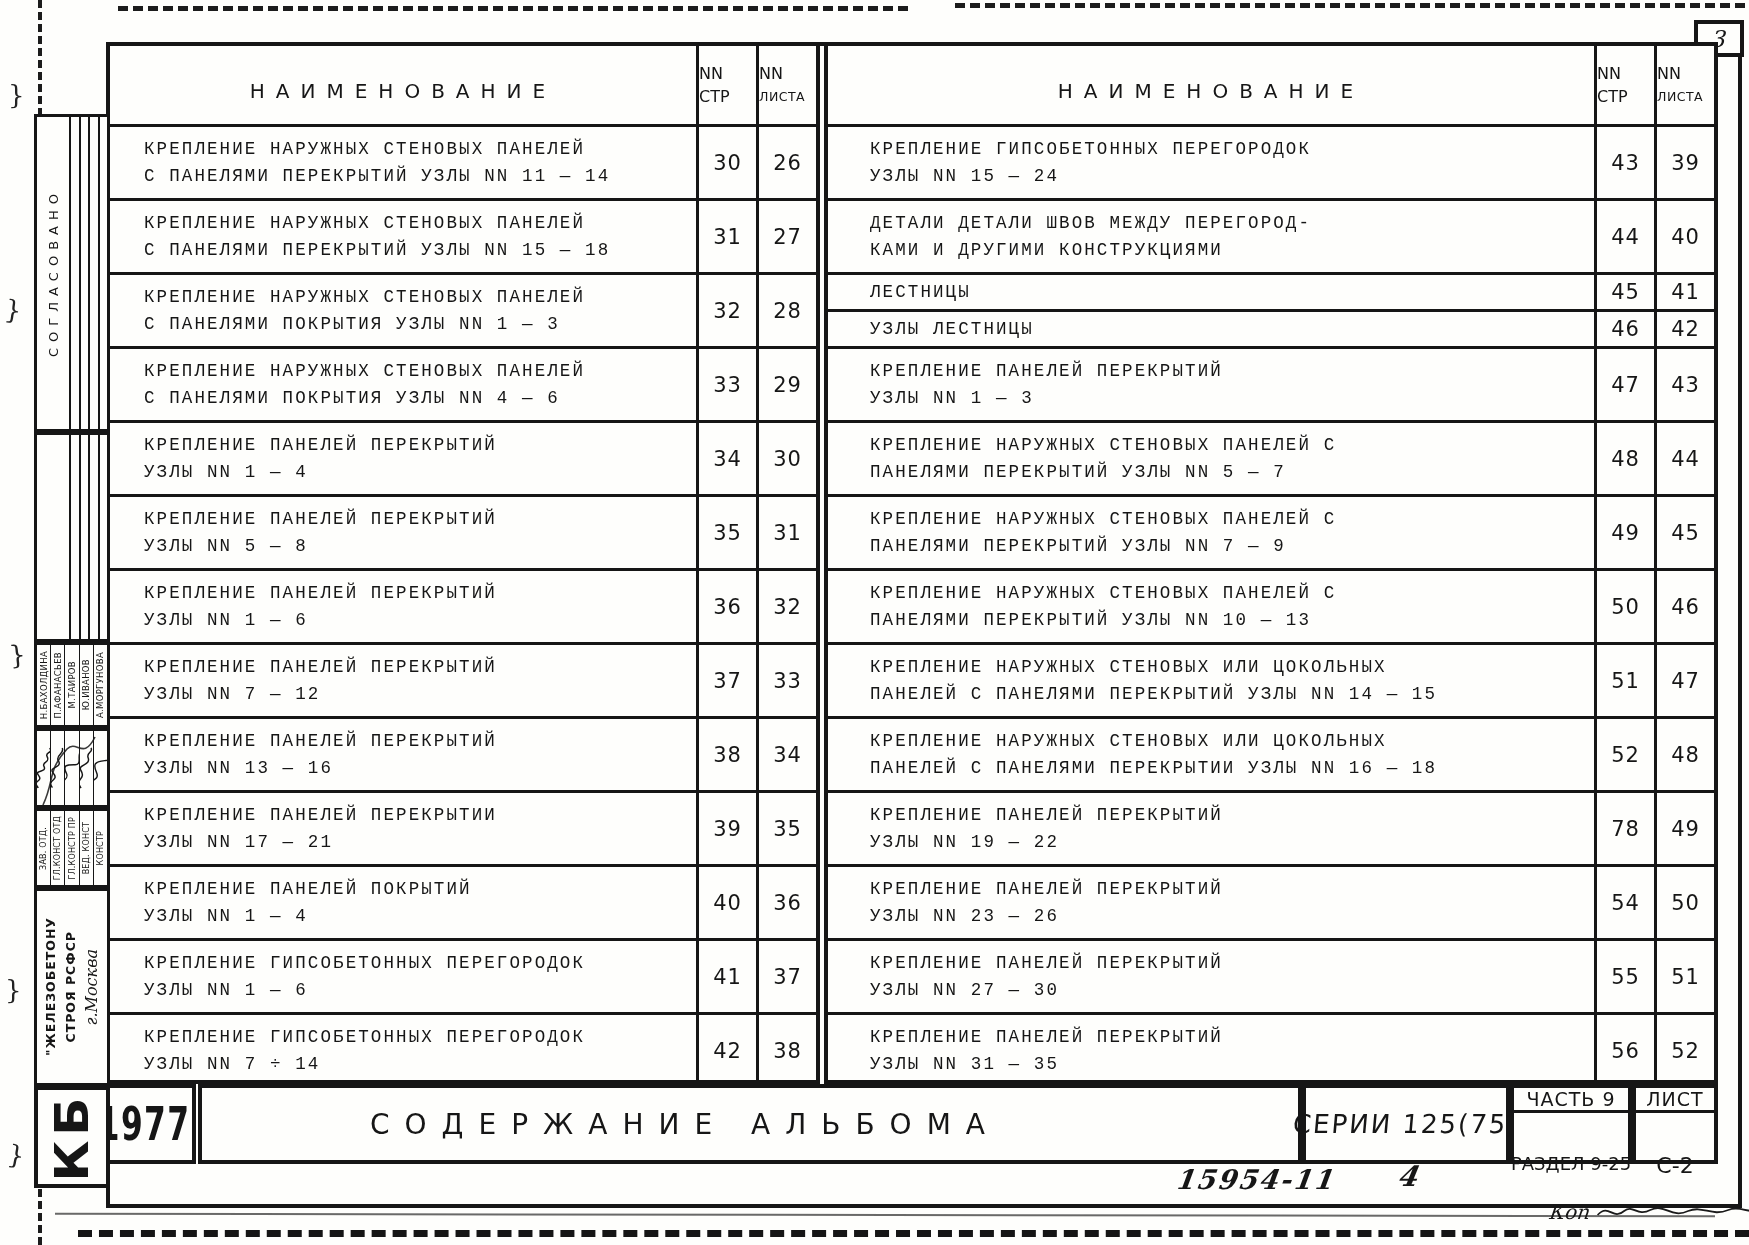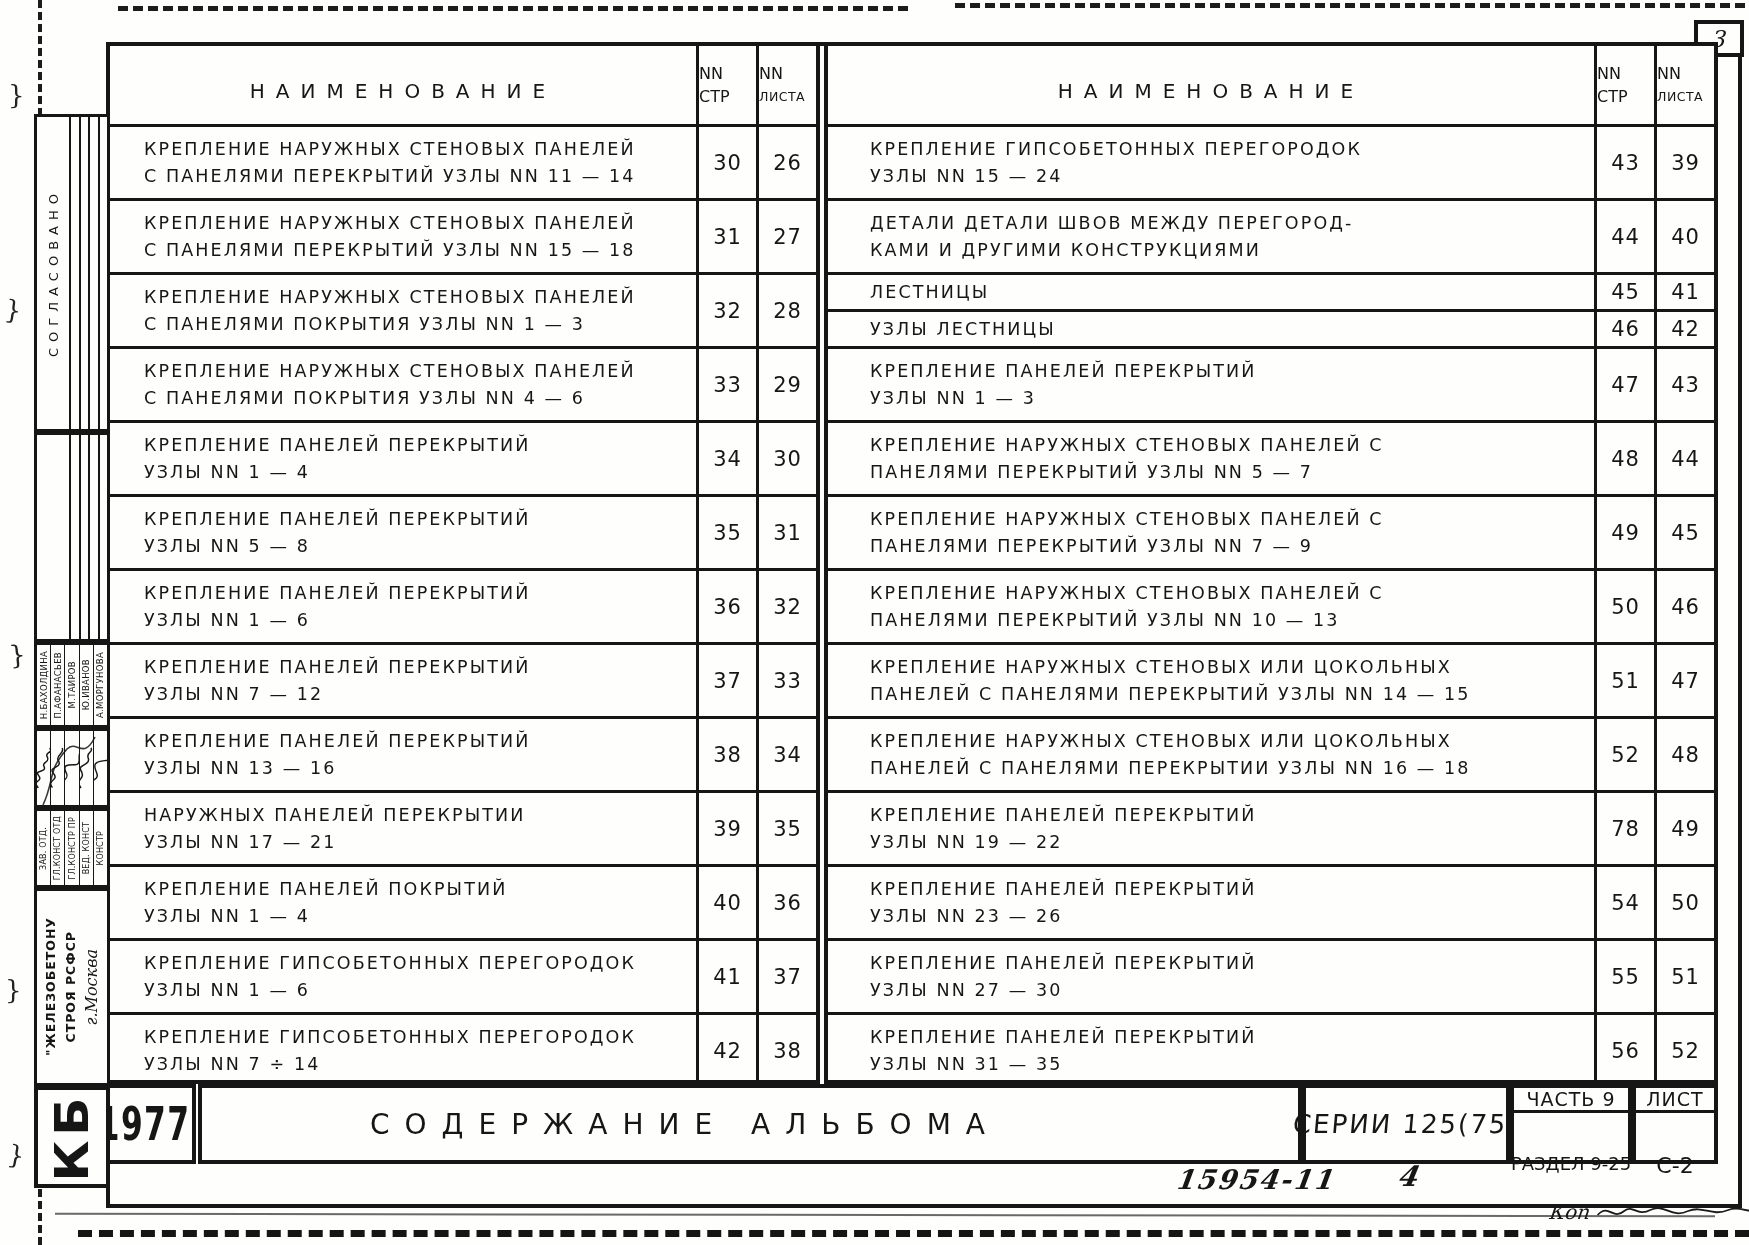--- a/index.html
+++ b/index.html
@@ -27,21 +27,21 @@
   
   .tbl{ position:absolute; top:42px; border:4px solid var(--ink); background:#fefefc; }
   .t-left{ left:106px; width:714px; height:1042px; }
   .t-right{ left:824px; width:894px; height:1042px; }
   .thead{ height:78px; display:flex; }
   .thead .hname{ flex:1; display:flex; align-items:center; justify-content:center; font-size:20px; letter-spacing:11px; padding-top:12px; }
   .thead .hnum{ width:60px; border-left:3px solid var(--ink); display:flex; flex-direction:column; align-items:flex-start; justify-content:center; font-size:16px; line-height:23px; }
   .thead .hnum .sm{ font-size:12.5px; letter-spacing:.5px; }
   .row{ display:flex; height:74px; border-top:3px solid var(--ink); }
   .row.half{ height:37px; }
-  .cell-name{ flex:1; padding:9px 4px 0 34px; overflow:hidden; }
+  .cell-name{ flex:1; padding:9px 4px 0 34px; overflow:hidden;font-family:Liberation Mono, monospace; }
   .t-right .cell-name{ padding-left:42px; }
   .cell-name div{ font-size:17.5px; letter-spacing:2.1px; line-height:27px; white-space:nowrap; }
   .row.half .cell-name{ padding-top:4px; }
   .cell-num{ width:60px; border-left:3px solid var(--ink); display:flex; align-items:center; justify-content:center; font-size:21px; letter-spacing:1px; }
 
   
   .bb{ position:absolute; top:1084px; height:80px; border:4px solid var(--ink); background:#fefefc; display:flex; align-items:center; justify-content:center; }
   .b-year{ left:92px; width:104px; }
   .b-year span{ font-size:46px; font-weight:bold; transform:scaleX(.68); letter-spacing:2px; }
   .b-title{ left:198px; width:1104px; }
@@ -186,21 +186,21 @@
       <div class="row">
     <div class="cell-name">
       <div>КРЕПЛЕНИЕ ПАНЕЛЕЙ ПЕРЕКРЫТИЙ</div>
       <div>УЗЛЫ  NN 13 — 16</div>
     </div>
     <div class="cell-num">38</div>
     <div class="cell-num">34</div>
   </div>
       <div class="row">
     <div class="cell-name">
-      <div>НАРУЖНЫХ ПАНЕЛЕЙ ПЕРЕКРЫТИИ</div>
+      <div>КРЕПЛЕНИЕ ПАНЕЛЕЙ ПЕРЕКРЫТИИ</div>
       <div>УЗЛЫ  NN 17 — 21</div>
     </div>
     <div class="cell-num">39</div>
     <div class="cell-num">35</div>
   </div>
       <div class="row">
     <div class="cell-name">
       <div>КРЕПЛЕНИЕ ПАНЕЛЕЙ ПОКРЫТИЙ</div>
       <div>УЗЛЫ  NN 1 — 4</div>
     </div>

